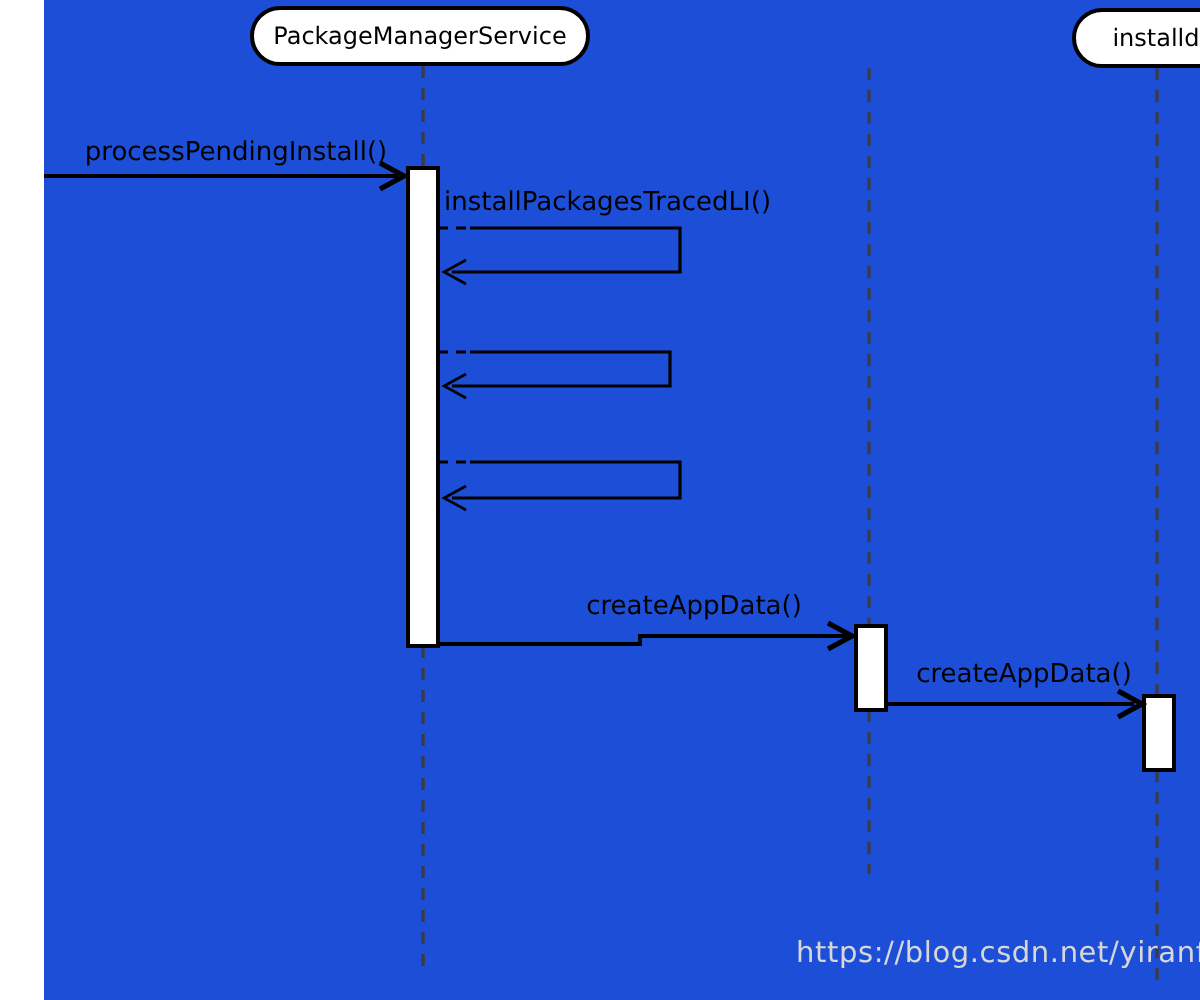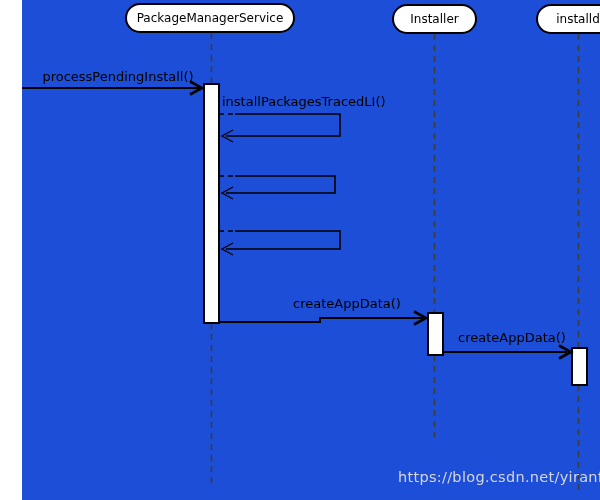--- a/index.html
+++ b/index.html
@@ -76,23 +76,20 @@
 
     <g fill="none">
       <line x1="421" y1="352" x2="545" y2="352" stroke="#000000" stroke-width="2"></line>
       <path d="M537,345.5 L549,352 L537,358.5" stroke="#000000" stroke-width="2.6"></path>
     </g>
   </svg>
 
   <div class="head" style="left:103px;top:3px;width:170px;height:30px;">
     <span>PackageManagerService</span>
   </div>
-  <div class="head" style="left:370px;top:4px;width:85px;height:30px;">
-    <span>Installer</span>
-  </div>
   <div class="head" style="left:514px;top:4px;width:84px;height:30px;">
     <span>installd</span>
   </div>
 
   <div class="msglabel centered" style="left:16px;top:69px;width:160px;">processPendingInstall()</div>
 
   <div class="msglabel" style="left:200px;top:94px;">installPackagesTracedLI()</div>
 
 
 

